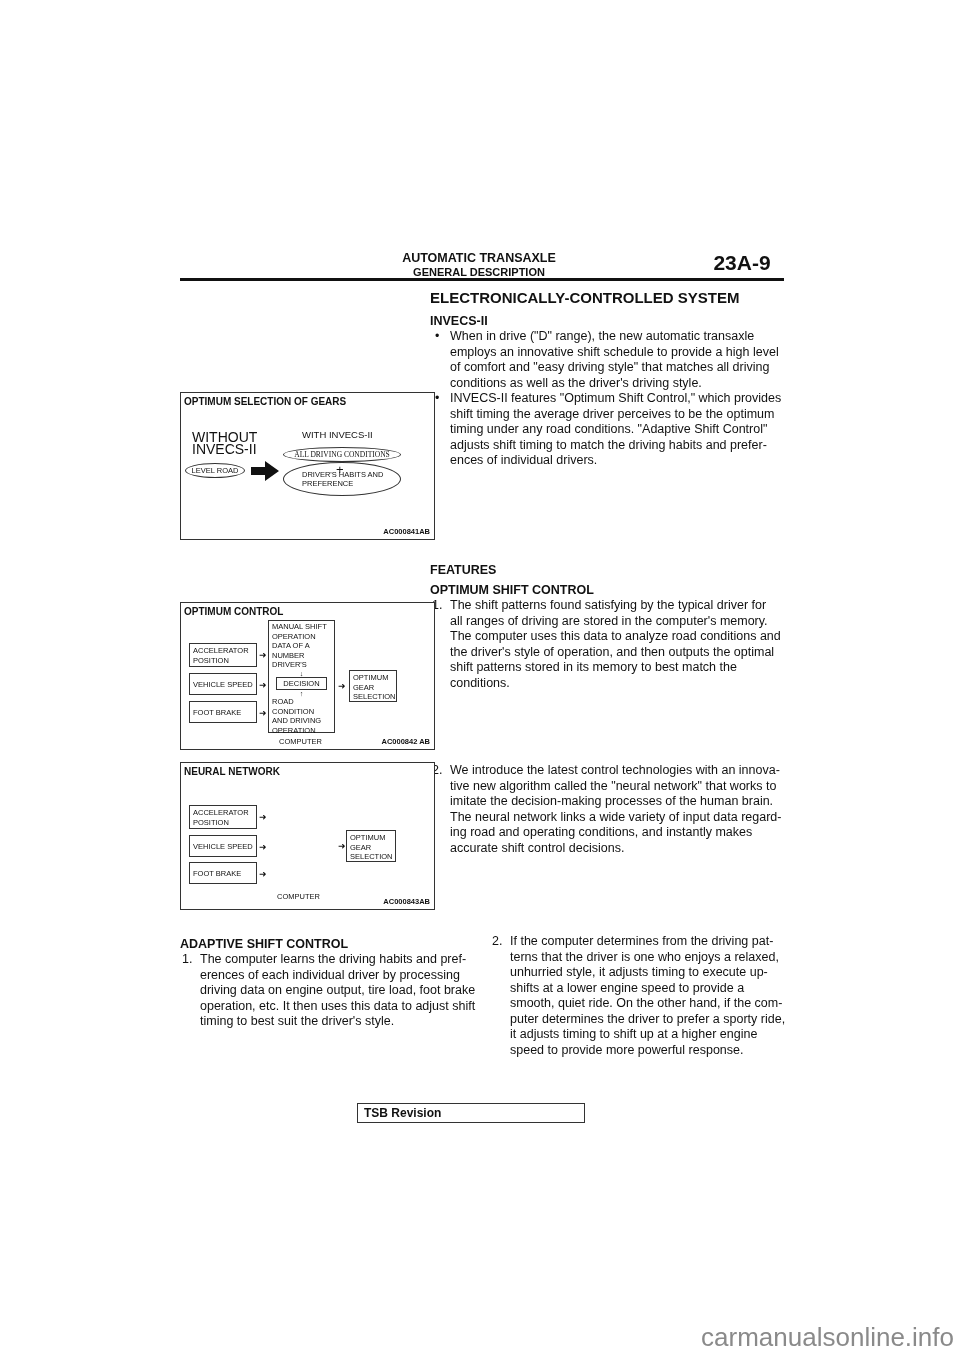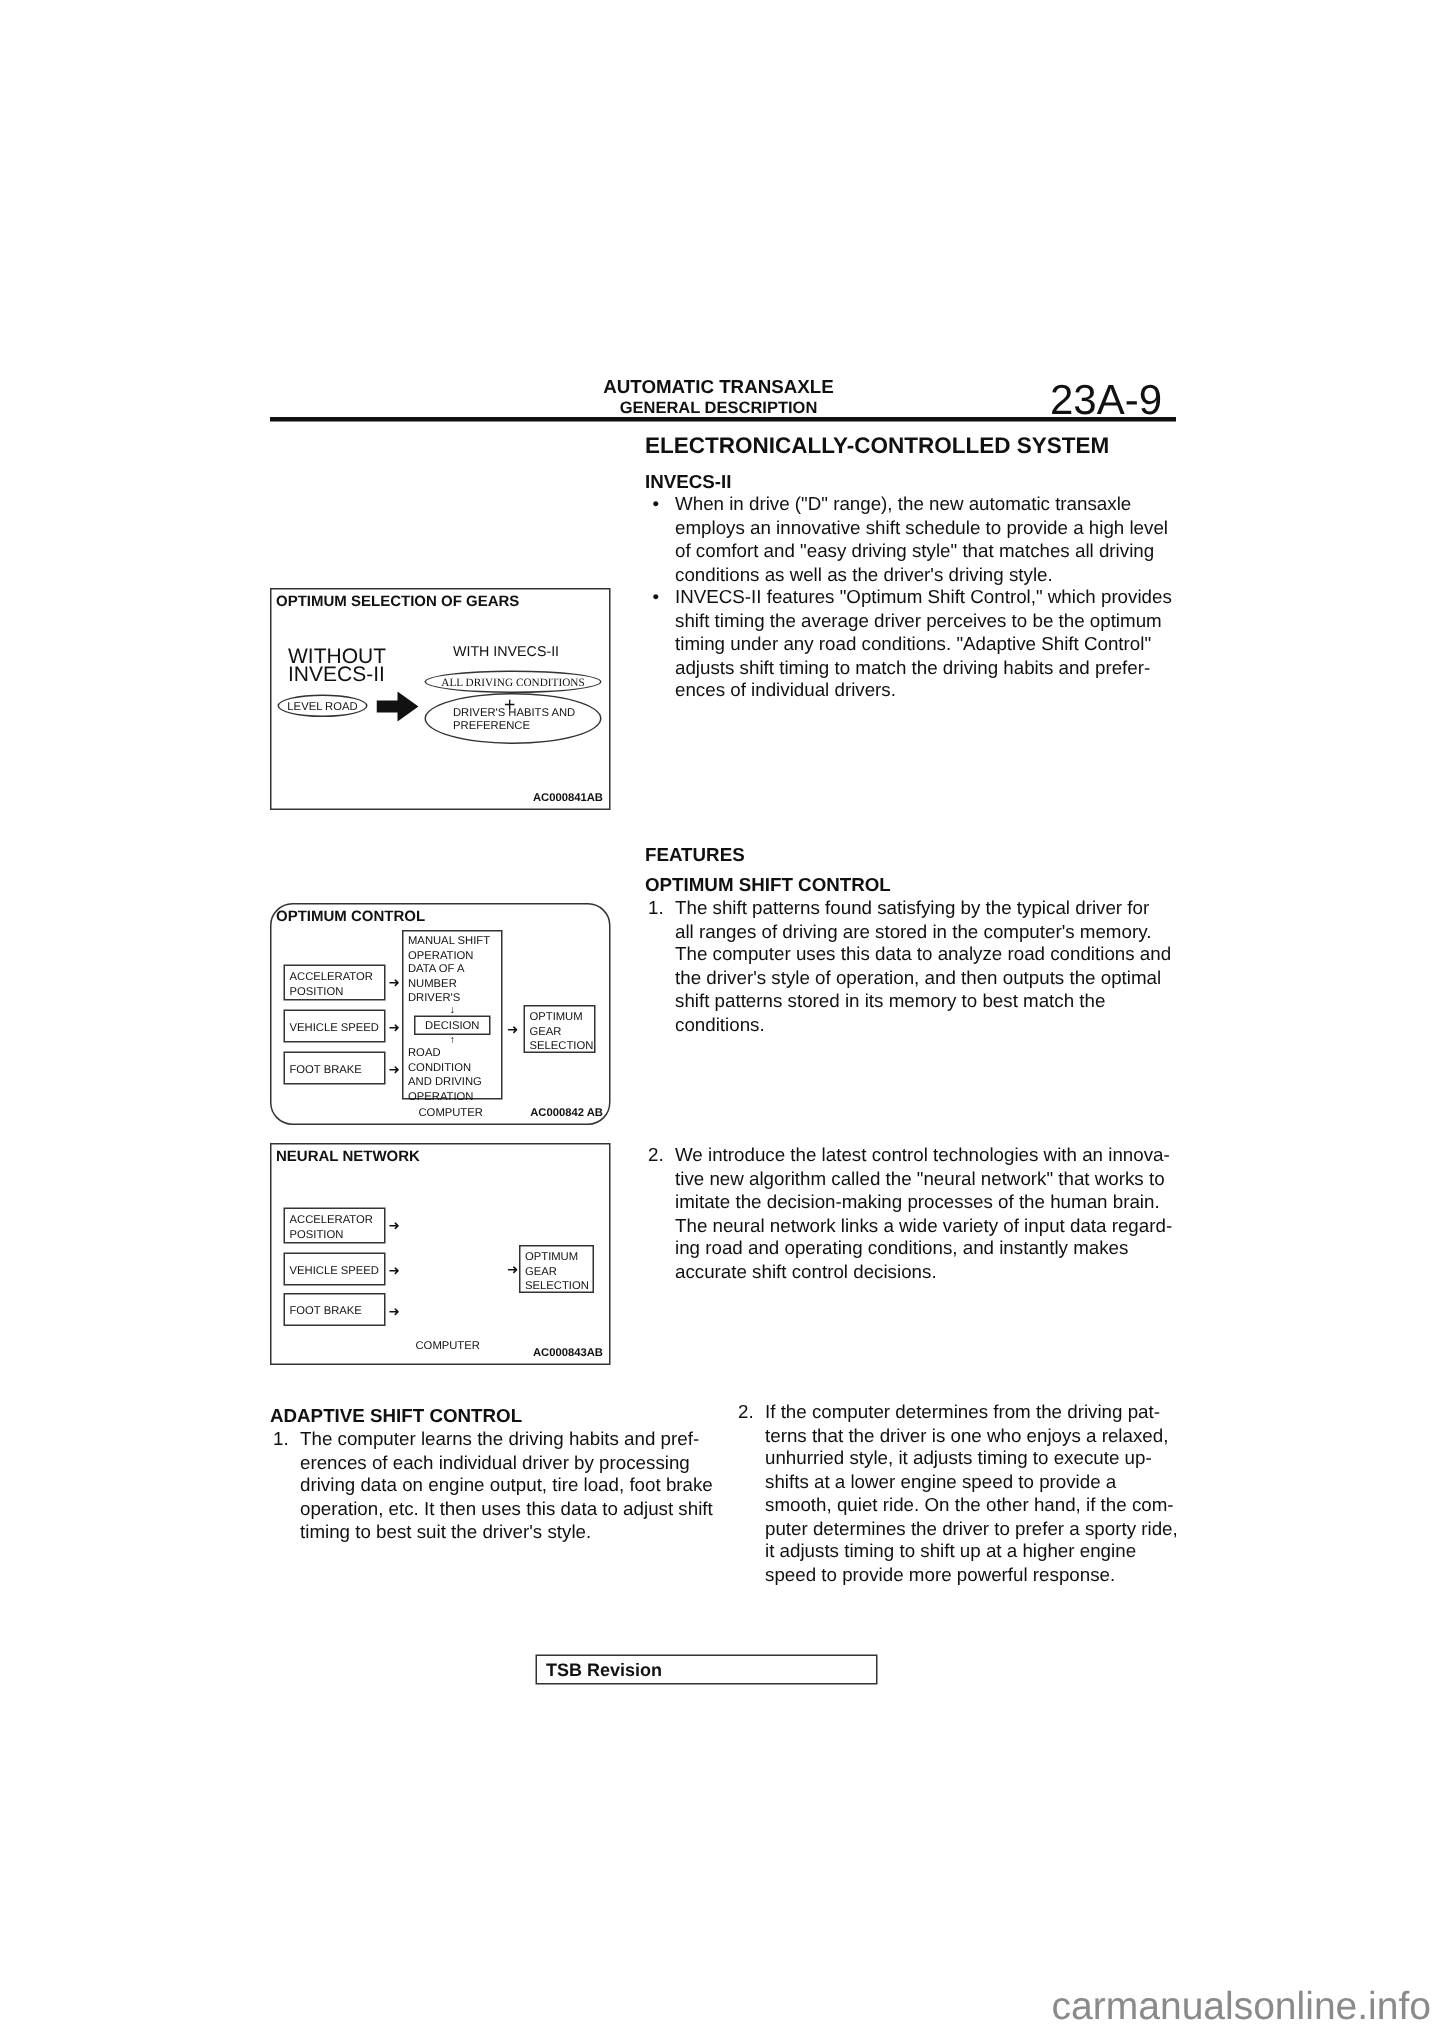--- a/index.html
+++ b/index.html
@@ -1,28 +1,28 @@
 <!DOCTYPE html>
 <html><head>
 <meta charset="utf-8">
 <style>
   html, body { margin:0; padding:0; background:#ffffff; }
   body { width:960px; height:1358px; position:relative; overflow:hidden;
          font-family:"Liberation Sans", sans-serif; color:#111; }
   .abs { position:absolute; }
   .hdr-title { left:384px; top:252px; width:190px; text-align:center; font-weight:bold; font-size:12.5px; line-height:13px; }
   .hdr-sub { left:384px; top:266px; width:190px; text-align:center; font-weight:bold; font-size:11px; line-height:12px; }
-  .hdr-page { left:700px; top:251px; width:84px; text-align:left; font-weight:normal; font-size:28px; }
+  .hdr-page { left:700px; top:251px; width:84px; text-align:center; font-weight:bold; font-size:21px; }
   .hdr-rule { left:180px; top:278px; width:604px; height:3px; background:#111; }
   .sec-title { left:430px; top:289px; font-weight:bold; font-size:15px; }
   .h-bold { font-weight:bold; font-size:12.5px; }
   .para { font-size:12.5px; line-height:15.5px; }
   .para .it { position:relative; padding-left:20px; margin:0; }
   .para .it .mk { position:absolute; left:5px; top:0; }
-  .fig { position:absolute; border:1px solid #333; background:#fff; }
+  .fig { position:absolute; border:1px solid #333; background:#fff;padding-left:28px; }
   .fig-title { position:absolute; left:3px; top:3px; font-weight:bold; font-size:10px; }
   .fig-code { position:absolute; right:4px; bottom:3px; font-weight:bold; font-size:7.5px; }
   .small { font-size:8px; line-height:10px; }
   .box { position:absolute; border:1px solid #333; box-sizing:border-box; padding:2px 3px; font-size:7.5px; line-height:9.5px; }
   .ell { position:absolute; border:1px solid #333; border-radius:50%; box-sizing:border-box; font-size:7.5px; line-height:9px; display:flex; align-items:center; justify-content:center; text-align:center; }
   .arrow-s { position:absolute; font-size:9px; line-height:9px; }
   .tsb { left:357px; top:1103px; width:228px; height:20px; border:1px solid #333; box-sizing:border-box; font-weight:bold; font-size:12px; padding:2px 6px; }
   .wm { right:0; top:1322px; width:400px; text-align:right; color:#8a8a8a; font-size:26px; padding-right:6px; }
 </style>
 </head>
@@ -62,21 +62,21 @@
   <div class="h-bold">FEATURES</div>
   <div class="h-bold" style="margin-top:6px;">OPTIMUM SHIFT CONTROL</div>
   <div class="para" style="margin-top:1px;">
     <p class="it"><span class="mk" style="left:2px;">1.</span><span>The shift patterns found satisfying by the typical driver for all ranges of driving are stored in the computer's memory. The computer uses this data to analyze road conditions and the driver's style of operation, and then outputs the optimal shift patterns stored in its memory to best match the conditions.</span></p>
   </div>
 </div>
 <div class="abs para" style="left:430px; top:763px; width:352px;">
   <p class="it"><span class="mk" style="left:2px;">2.</span><span>We introduce the latest control technologies with an innova-tive new algorithm called the "neural network" that works to imitate the decision-making processes of the human brain. The neural network links a wide variety of input data regard-ing road and operating conditions, and instantly makes accurate shift control decisions.</span></p>
 </div>
 
-<div class="fig" style="left:180px; top:602px; width:225px; height:146px;border-radius:15px;">
+<div class="fig" style="left:180px; top:602px; width:225px; height:146px;">
   <div class="fig-title">OPTIMUM CONTROL</div>
   <div class="box" style="left:8px; top:40px; width:68px; height:24px;">ACCELERATOR POSITION</div>
   <div class="box" style="left:8px; top:70px; width:68px; height:22px; padding-top:6px;">VEHICLE SPEED</div>
   <div class="box" style="left:8px; top:98px; width:68px; height:22px; padding-top:6px;">FOOT BRAKE</div>
   <div class="arrow-s" style="left:78px; top:48px;">➜</div>
   <div class="arrow-s" style="left:78px; top:78px;">➜</div>
   <div class="arrow-s" style="left:78px; top:106px;">➜</div>
   <div class="box" style="left:87px; top:17px; width:67px; height:113px; padding:1px 3px;">
     <div style="width:58px;">MANUAL SHIFT OPERATION DATA OF A NUMBER DRIVER'S</div>
     <div style="text-align:center; font-size:7px; line-height:7px;">↓</div>

